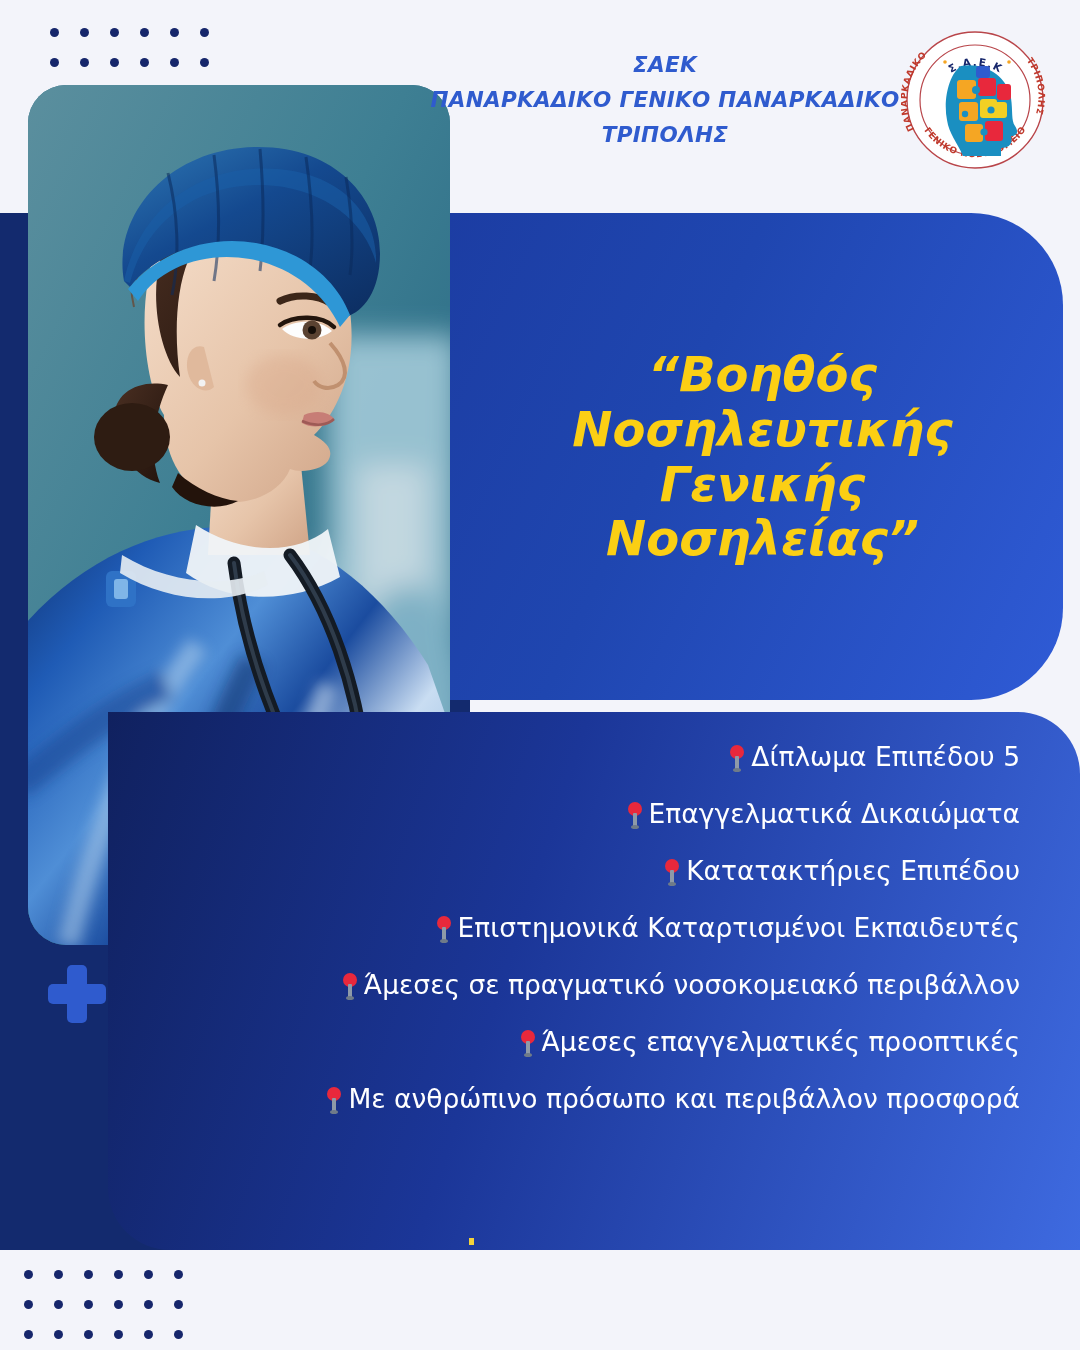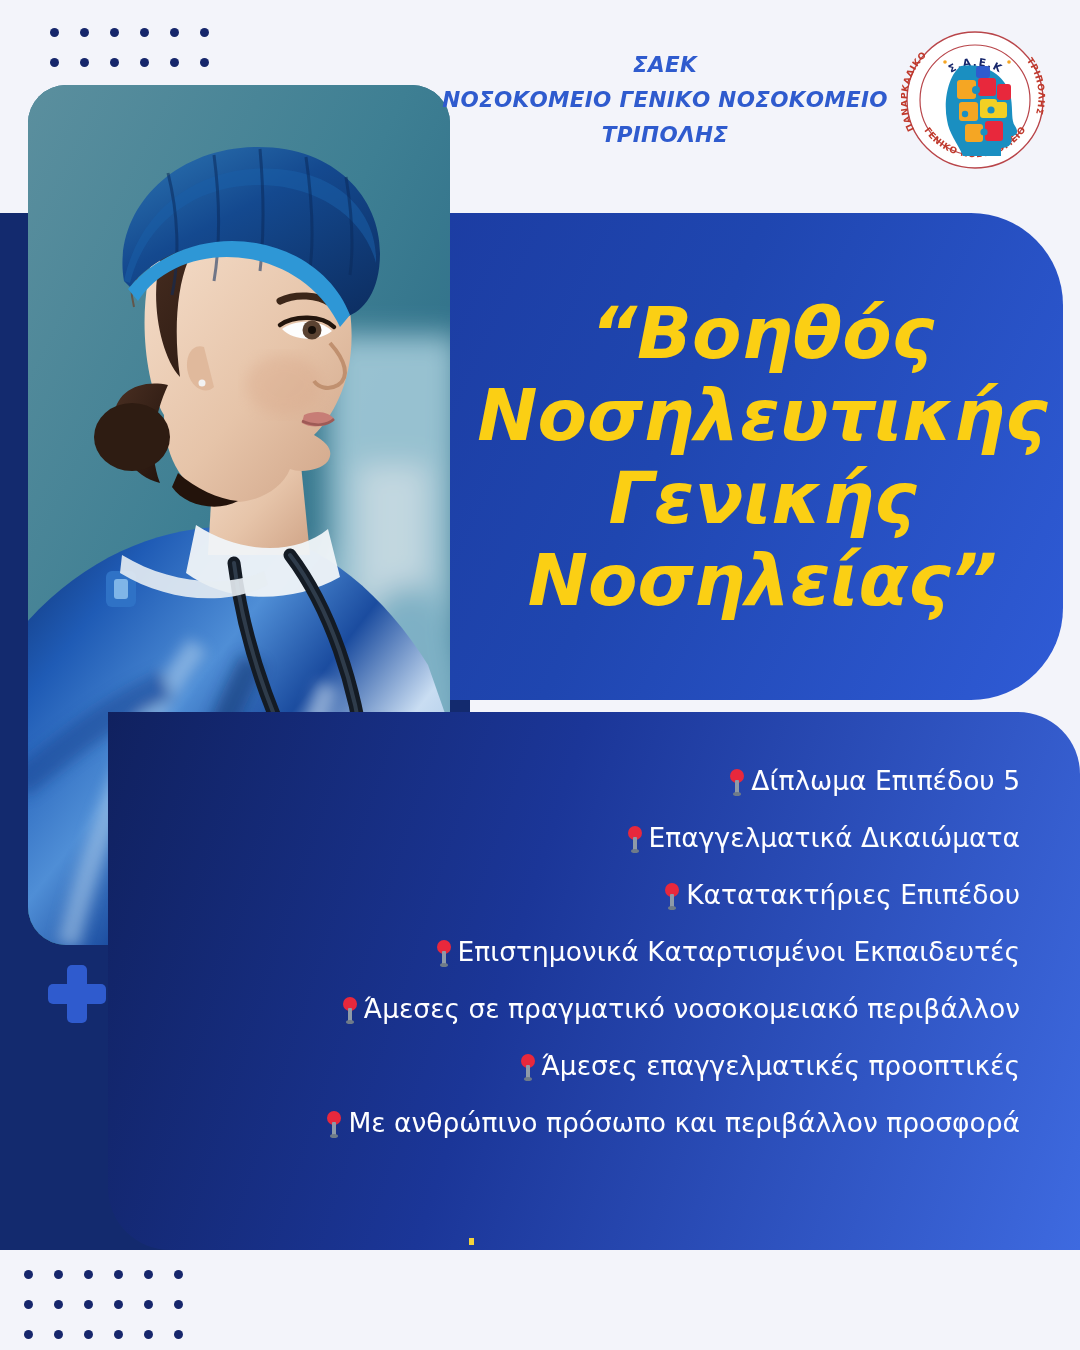--- a/index.html
+++ b/index.html
@@ -55,21 +55,21 @@
   #title-panel {
     position:absolute; left:450px; top:213px; width:613px; height:487px;
     background:linear-gradient(115deg,#1c3da3 0%,#1f46b0 38%,#2f5bd6 100%);
     border-radius:0 92px 92px 0;
     display:flex; align-items:center; justify-content:center;
   }
   #title-text {
     color:#fbcf14;
     font-family:"DejaVu Sans", sans-serif;
     font-weight:bold; font-style:italic;
-    font-size:72px; line-height:1.14;
+    font-size:48px; line-height:1.14;
     text-align:center; width:100%;
     padding:0 12px 0 24px;
   }
 
   
   #benefits-panel {
     position:absolute; left:108px; top:712px; width:972px; height:538px;
     background:linear-gradient(108deg,#10215f 0%,#1b3698 42%,#3e6ae0 100%);
     border-radius:0 62px 0 62px;
   }
@@ -78,21 +78,20 @@
     text-align:right;
   }
   #benefits-list li {
     list-style:none;
     color:#ffffff;
     font-family:"DejaVu Sans", sans-serif;
     font-size:26.5px; font-weight:400;
     line-height:1.0;
     margin-bottom:30px;
     white-space:nowrap;
-    margin-top:24px;
   }
   .pin { position:relative; display:inline-block; width:16px; height:26px; vertical-align:-5px; margin-right:6px; }
   .pin .head { position:absolute; left:1px; top:0; width:14px; height:14px; border-radius:50%; background:#e8283c; }
   .pin .stem { position:absolute; left:6px; top:11px; width:4px; height:14px; background:#8e9aa8; border-radius:1px; }
   .pin .tip  { position:absolute; left:4px; top:23px; width:8px; height:4px; border-radius:50%; background:#6f7b89; }
 
   #yellow-speck { position:absolute; left:469px; top:1238px; width:5px; height:7px; background:#f3d23a; }
 
   
   #footer { position:absolute; left:0; top:1252px; width:1080px; height:98px; }
@@ -257,21 +256,21 @@
     </svg>
   </div>
 
   <div id="cross">
     <div class="bar v"></div>
     <div class="bar h"></div>
   </div>
 
   <div id="header-block">
     <div>ΣΑΕΚ</div>
-    <div>ΝΟΣΟΚΟΜΕΙΟ ΓΕΝΙΚΟ ΝΟΣΟΚΟΜΕΙΟ</div>
+    <div>ΠΑΝΑΡΚΑΔΙΚΟ ΓΕΝΙΚΟ ΠΑΝΑΡΚΑΔΙΚΟ</div>
     <div>ΤΡΙΠΟΛΗΣ</div>
   </div>
 
   <div id="logo">
     <svg viewBox="0 0 149 155">
       <defs>
         <path id="arcTop" d="M 30 82 A 45 45 0 0 1 119 82"></path>
         <path id="arcOuterL" d="M 16 112 A 61 61 0 0 1 30 30"></path>
         <path id="arcOuterB" d="M 20 103 A 61 61 0 0 0 128 102"></path>
         <path id="arcOuterR" d="M 120 32 A 61 61 0 0 1 132 100"></path>

